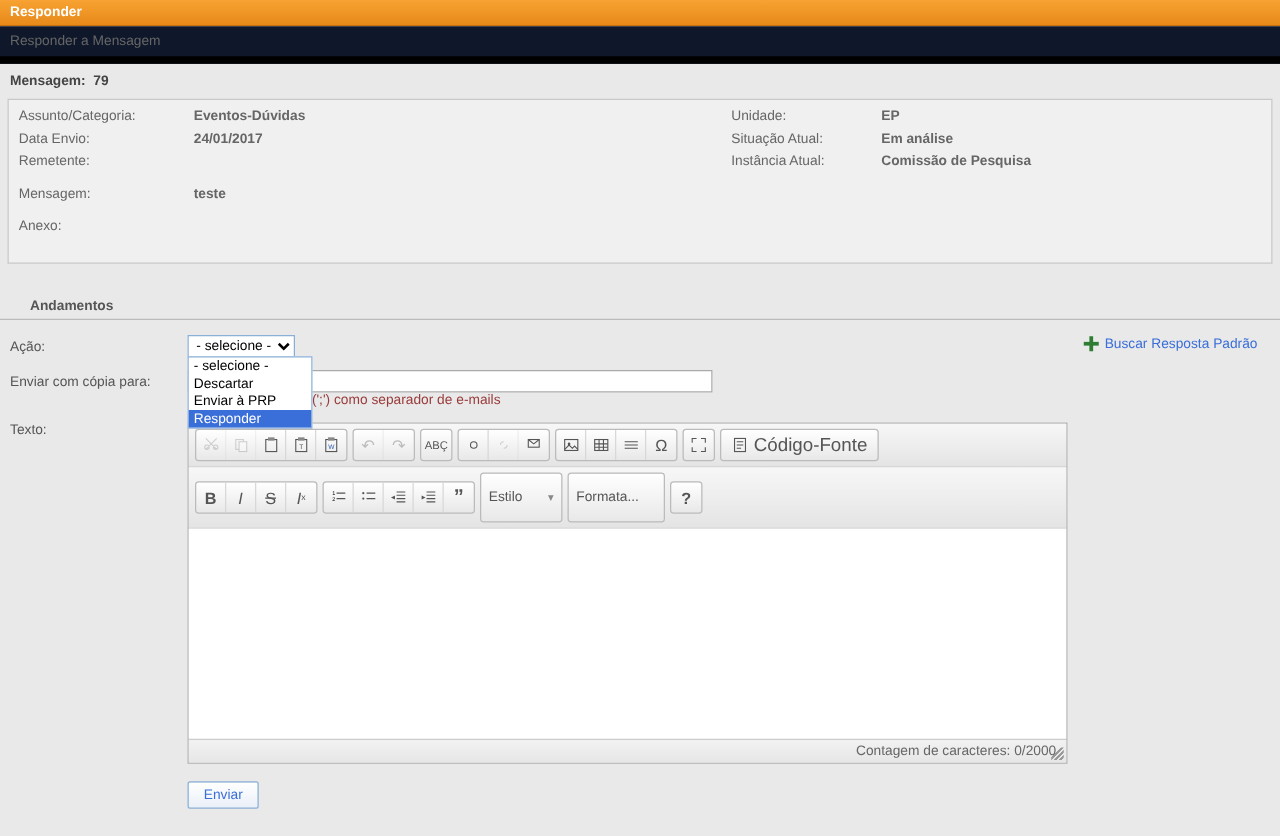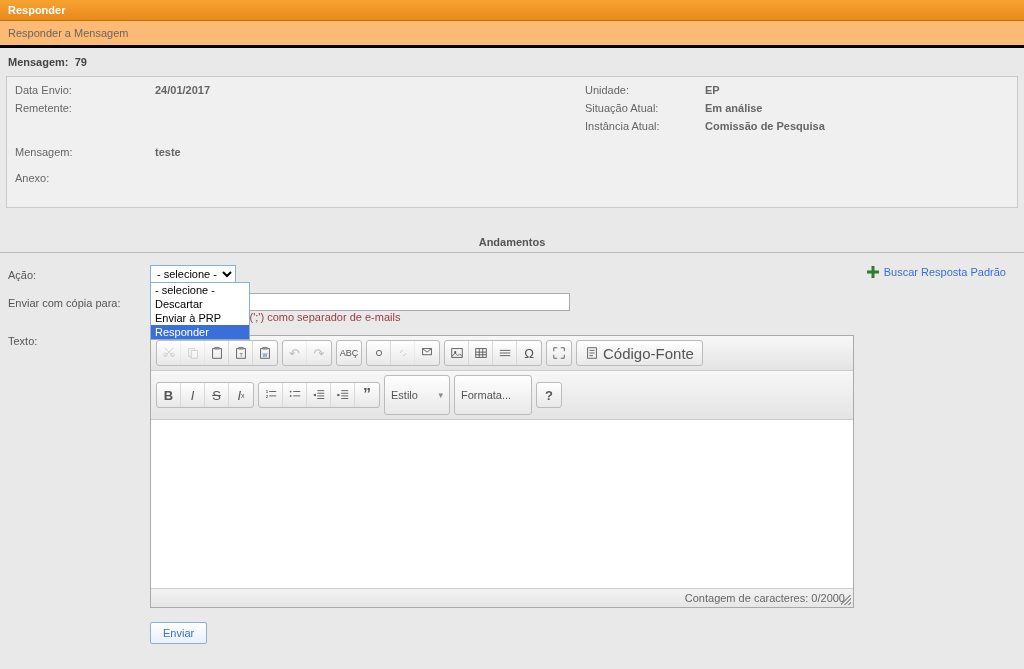--- a/index.html
+++ b/index.html
@@ -11,23 +11,23 @@
     color: #555;
   }
   .header-bar {
     background: linear-gradient(#f7a232, #e78a1a);
     color: #fff;
     padding: 4px 8px;
     font-weight: bold;
     border-bottom: 1px solid #c47010;
   }
   .subheader {
-    background: #fdba74;
+    background: #0f172a;
     padding: 6px 8px;
-    border-bottom: 3px solid #000000;
+    border-bottom: 6px solid #000000;
     color: #666;
   }
   .section-title {
     font-weight: bold;
     padding: 8px;
     color: #444;
   }
   .details-box {
     background: #f0f0f0;
     border: 1px solid #c8c8c8;
@@ -45,26 +45,25 @@
   .row .val {
     color: #666;
     font-weight: bold;
   }
   .row .lbl2 { width: 120px; color:#666; }
   .two-col { display:flex; }
   .two-col .left { flex: 0 0 570px; }
   .two-col .right { flex: 1; }
   .section-bar {
     margin-top: 24px;
-    padding: 4px 8px;
+    padding: 4px 24px;
     font-weight: bold;
     color: #555;
     border-bottom: 1px solid #bbb;
     background: #e9e9e9;
-    text-align: center;
   }
   .form-area { padding: 12px 8px 24px 8px; }
   .form-row { display:flex; align-items:center; margin-bottom:10px; position:relative; }
   .form-row .flabel { width: 142px; padding-top:2px; color:#555; }
   .select-wrap { position: relative; display:inline-block; }
   select.action {
     font-family: Verdana, Arial, sans-serif;
     font-size: 11px;
     border: 1px solid #8ab0d8;
     background:#fff;
@@ -209,20 +208,24 @@
 
 <div class="section-title">
   <span>Mensagem:</span>&nbsp;
   <span>79</span>
 </div>
 
 <div class="details-box">
   <div class="two-col">
     <div class="left">
       <div class="row">
+          <span class="lbl">Assunto/Categoria:</span>
+          <span class="val">Eventos-Dúvidas</span>
+        </div>
+      <div class="row">
           <span class="lbl">Data Envio:</span>
           <span class="val">24/01/2017</span>
         </div>
       <div class="row">
           <span class="lbl">Remetente:</span>
         </div>
     </div>
     <div class="right">
       <div class="row">
           <span class="lbl2">Unidade:</span>

